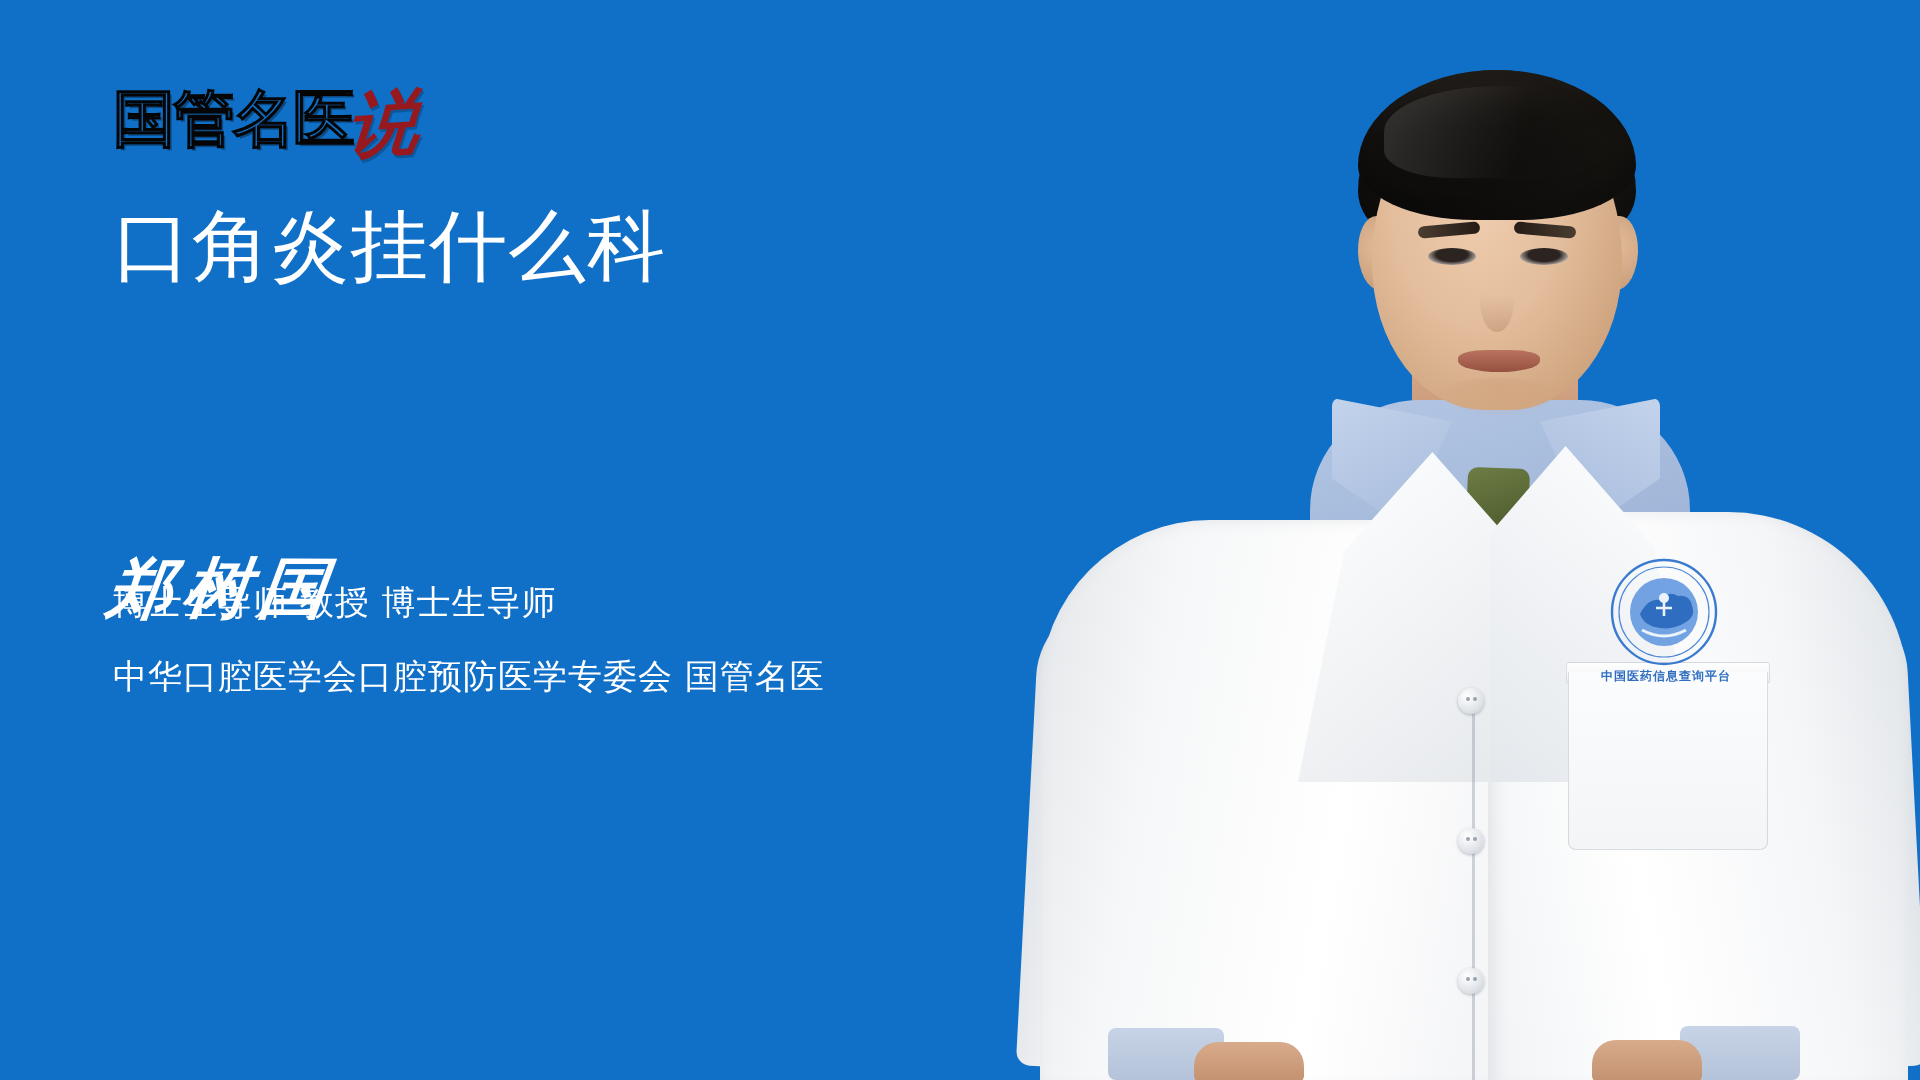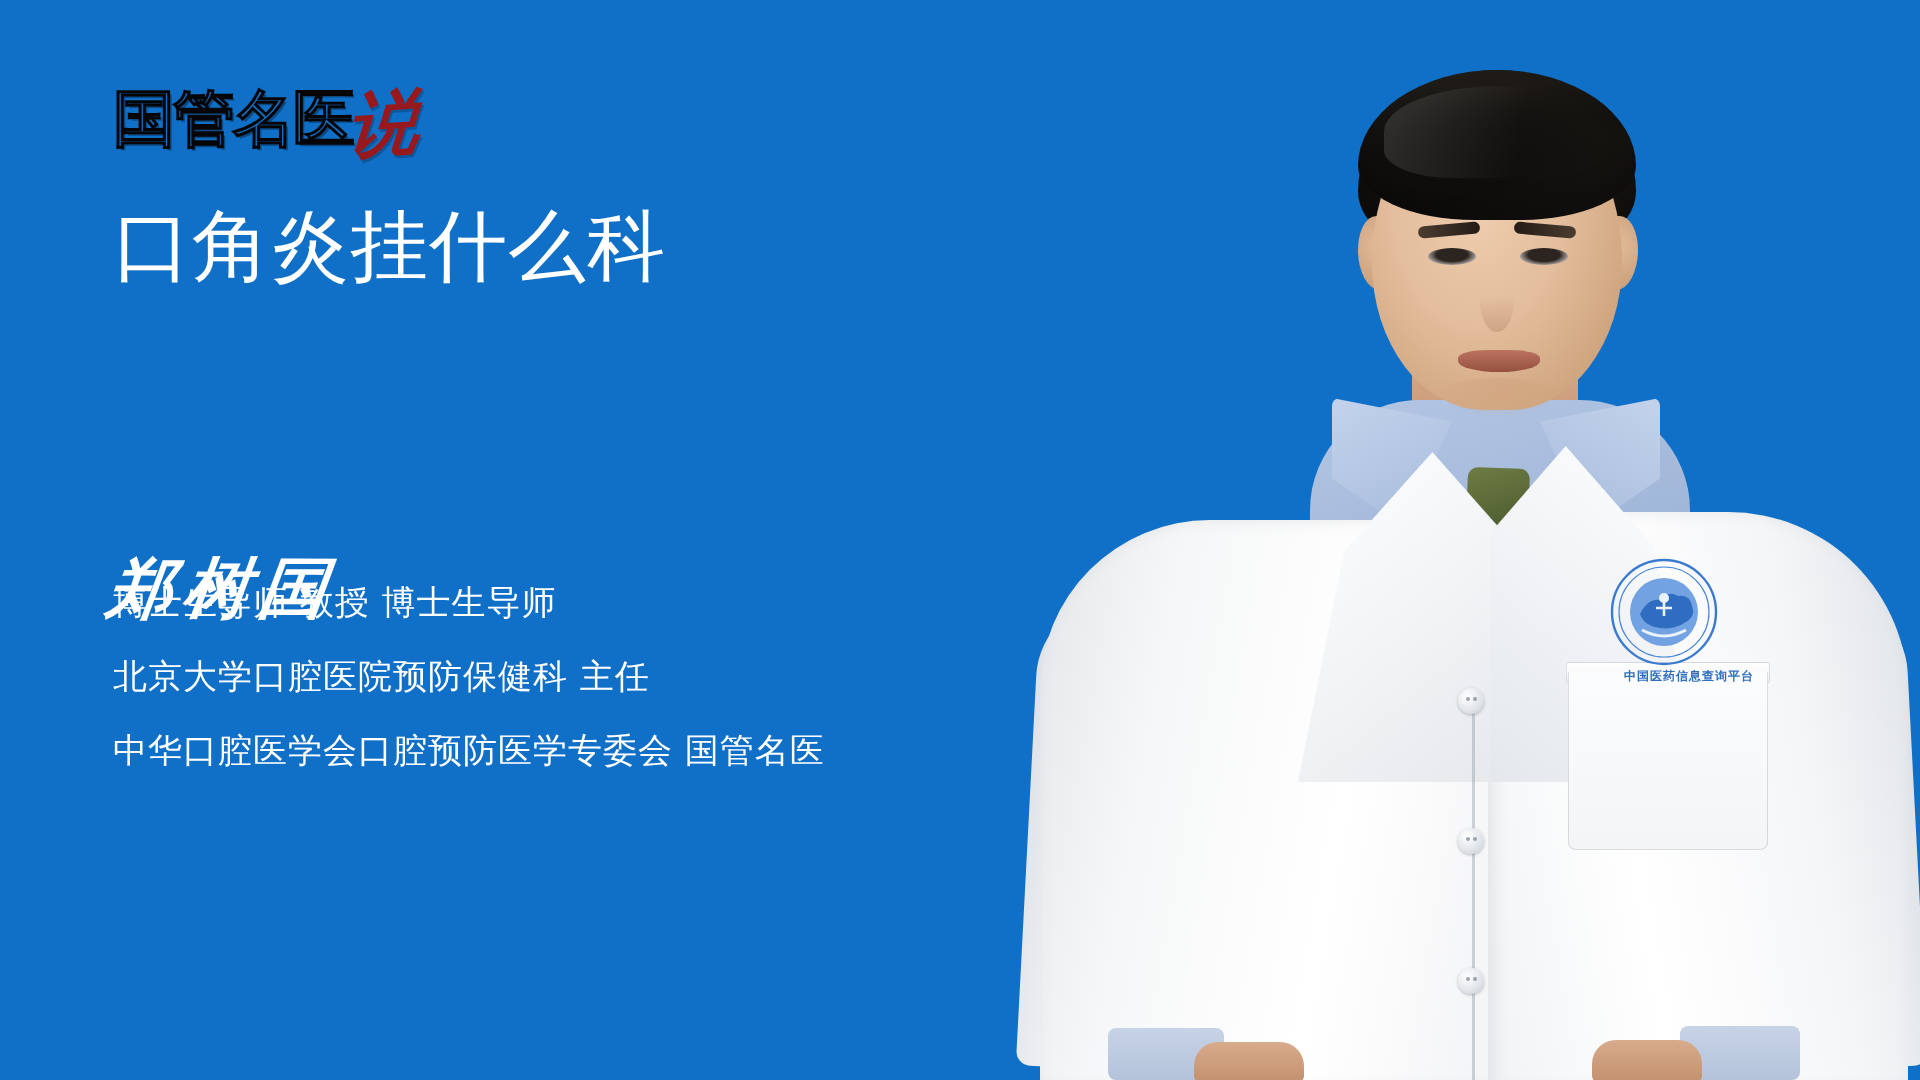--- a/index.html
+++ b/index.html
@@ -249,21 +249,21 @@
   .chin { left:452px; top:378px; width:132px; height:40px;
     background:radial-gradient(ellipse at 50% 20%,rgba(200,150,112,.3),transparent 72%);
     border-radius:50%; }
 
   
   .badge {
     left:630px; top:558px; width:108px; height:108px;
   }
   .badge-text {
     left:598px; top:668px; width:176px;
-    color:#2f6dc0; font-size:12px; text-align:right;
+    color:#2f6dc0; font-size:12px; text-align:center;
     letter-spacing:1px; font-weight:bold;
     font-family:"DejaVu Sans",sans-serif;
   }
 </style>
 </head>
 <body style="background: rgb(16, 112, 200);">
 
 <div id="stage" style="background: rgb(16, 112, 200);">
 
   <div id="logo">
@@ -322,17 +322,16 @@
     <div class="layer cuff-l"></div>
     <div class="layer cuff-r"></div>
     <div class="layer hand-l"></div>
     <div class="layer hand-r"></div>
   </div>
 
   <div id="docname">郑树国</div>
 
   <div id="creds">
     <div class="line">博士生导师  教授  博士生导师</div>
-    <div class="line">北京大学口腔医院预防保健科  主任</div>
     <div class="line">中华口腔医学会口腔预防医学专委会  国管名医</div>
   </div>
 
 </div>
 
 </body></html>

